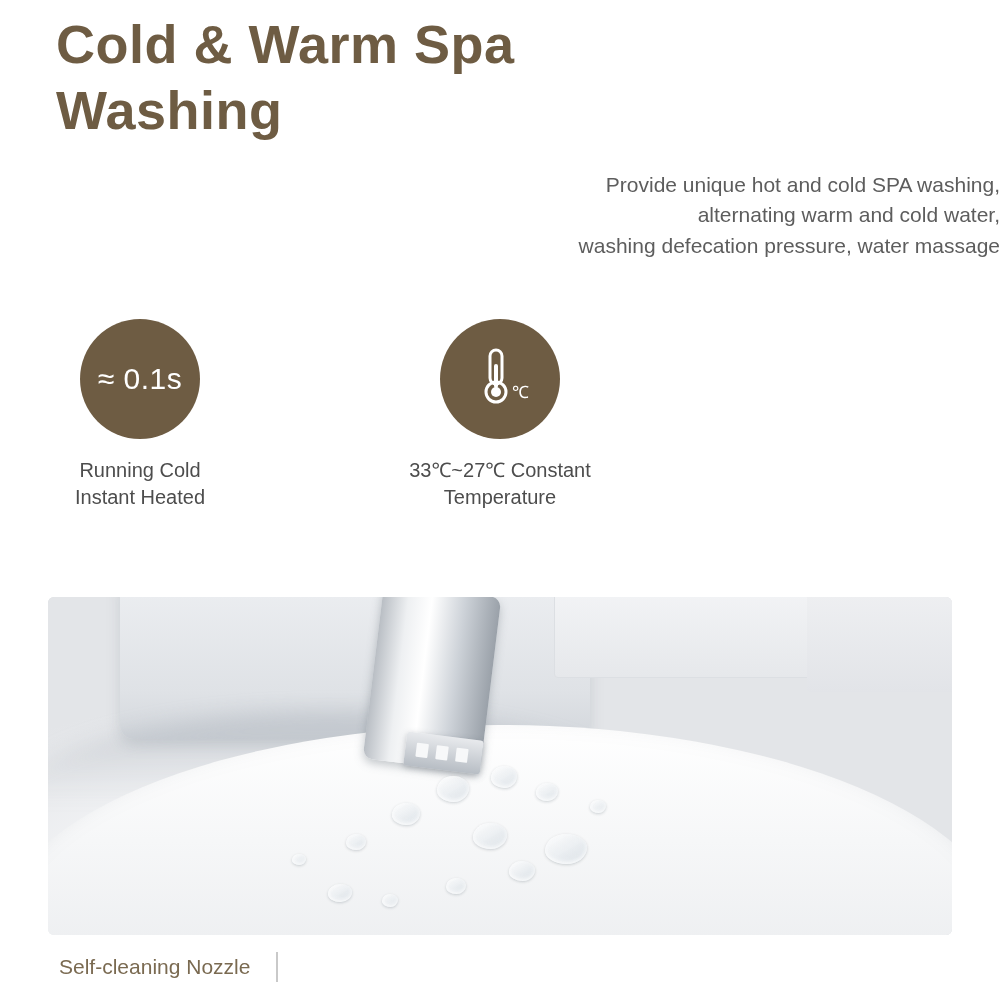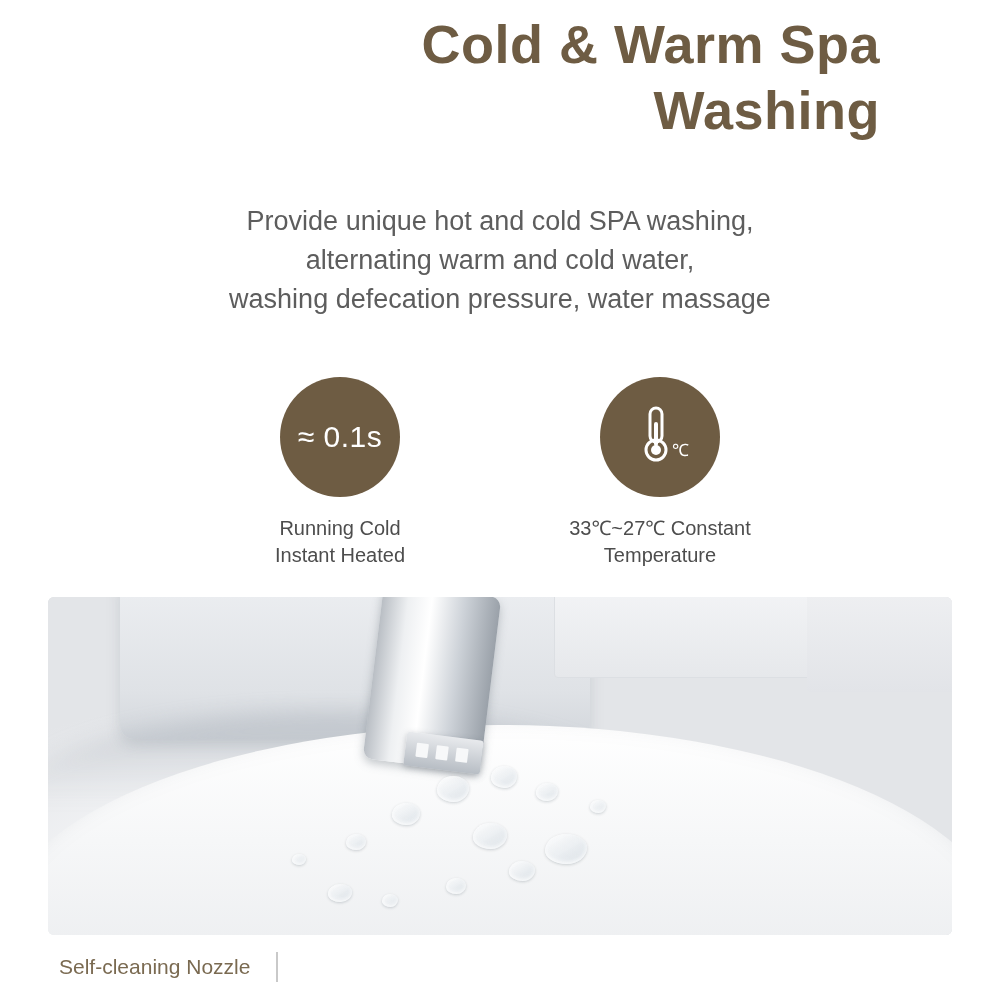--- a/index.html
+++ b/index.html
@@ -13,47 +13,46 @@
   .page {
     position: relative;
     width: 1000px;
     height: 1000px;
     background: #ffffff;
   }
 
   
   .title {
     margin-top: 12px;
-    text-align: right;
+    text-align: left;
     font-size: 54px;
     line-height: 1.22;
     font-weight: 700;
     color: #6e5c43;
     letter-spacing: 0.5px;
-    padding: 0 120px;
+    padding: 0 56px;
   }
 
   
   .subtitle {
-    margin-top: 58px;
-    text-align: center;
-    font-size: 27px;
+    margin-top: 26px;
+    text-align: right;
+    font-size: 21px;
     line-height: 1.45;
     color: #5d5d5d;
     font-weight: 400;
   }
   .subtitle .line { display: block; }
 
   
   .features {
     margin-top: 58px;
     display: flex;
-    justify-content: center;
     align-items: flex-start;
-    gap: 40px;
+    gap: 80px;
   }
   .feature {
     display: flex;
     flex-direction: column;
     align-items: center;
     width: 280px;
   }
   .badge {
     width: 120px;
     height: 120px;

